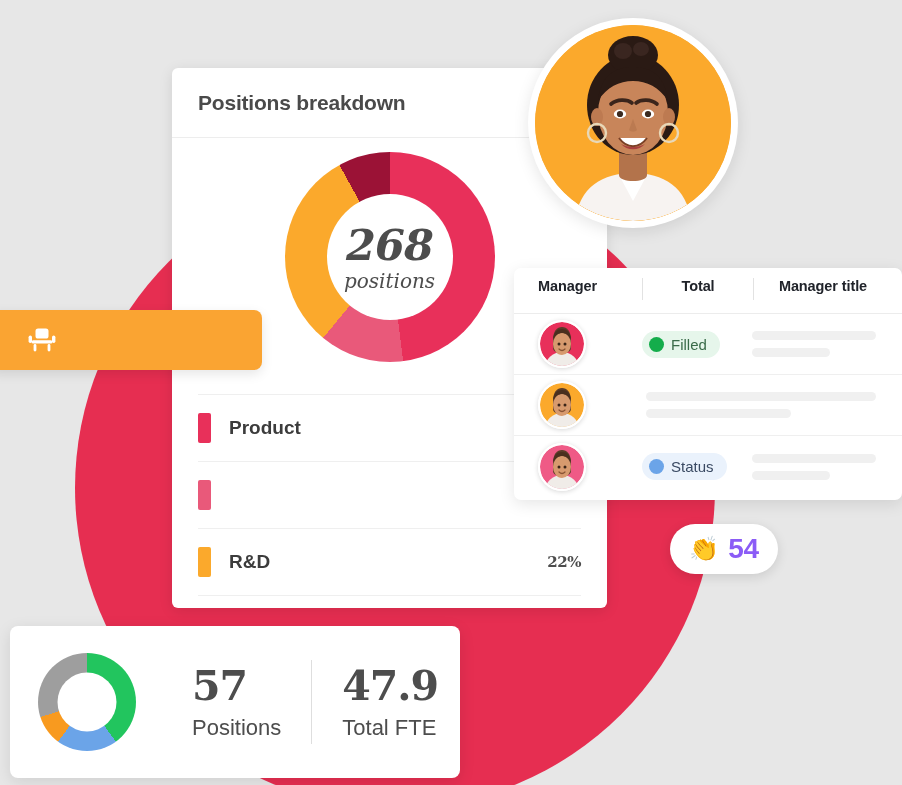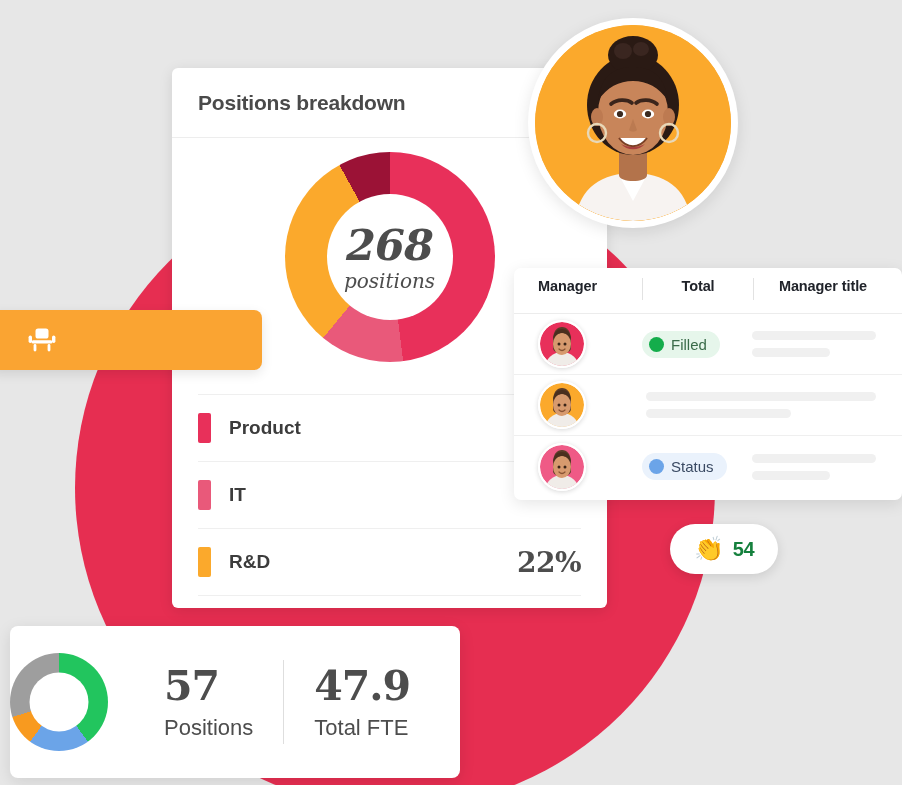--- a/index.html
+++ b/index.html
@@ -126,21 +126,21 @@
   }
   .legend-name {
     margin-left: 18px;
     font-size: 19px;
     font-weight: bold;
     color: #3c3c3c;
     flex: 1 1 auto;
   }
   .legend-pct {
     font-family: "DejaVu Serif", serif;
-    font-size: 28px;
+    font-size: 15px;
     font-weight: bold;
     color: #4d4d4d;
     letter-spacing: -0.5px;
   }
 
   
   .add-btn {
     position: absolute;
     left: -10px;
     top: 310px;
@@ -284,39 +284,40 @@
     align-items: center;
     justify-content: center;
     gap: 9px;
     box-shadow: 0 3px 12px rgba(0,0,0,0.12);
     z-index: 9;
     padding: 0 18px;
     box-sizing: border-box;
   }
   .clap-emoji { font-size: 24px; line-height: 1; }
   .clap-count {
-    font-size: 20px;
-    font-weight: bold;
-    color: #15803d;
+    font-size: 28px;
+    font-weight: bold;
+    color: #8b5cf6;
     letter-spacing: -0.5px;
   }
 
   
   .stats-card {
     position: absolute;
     left: 10px;
     top: 626px;
     width: 450px;
     height: 152px;
     background: #ffffff;
     border-radius: 8px;
     box-shadow: 0 4px 16px rgba(0,0,0,0.10);
     z-index: 9;
     display: flex;
     align-items: center;
+    padding-left: 28px;
     box-sizing: border-box;
   }
   .mini-donut {
     width: 98px;
     height: 98px;
     border-radius: 50%;
     position: relative;
     flex: 0 0 auto;
   }
   .mini-donut-hole {
@@ -380,21 +381,20 @@
     </div>
 
     <div class="legend" id="legend">
         <div class="legend-row">
           <span class="swatch" style="background: rgb(232, 48, 90);"></span>
           <span class="legend-name">Product</span>
           <span class="legend-pct"></span>
         </div>
         <div class="legend-row">
           <span class="swatch" style="background: rgb(233, 89, 122);"></span>
-          <span class="legend-name">IT</span>
           <span class="legend-pct"></span>
         </div>
         <div class="legend-row">
           <span class="swatch" style="background: rgb(251, 169, 44);"></span>
           <span class="legend-name">R&amp;D</span>
           <span class="legend-pct">22%</span>
         </div>
       </div>
   </div>
 

